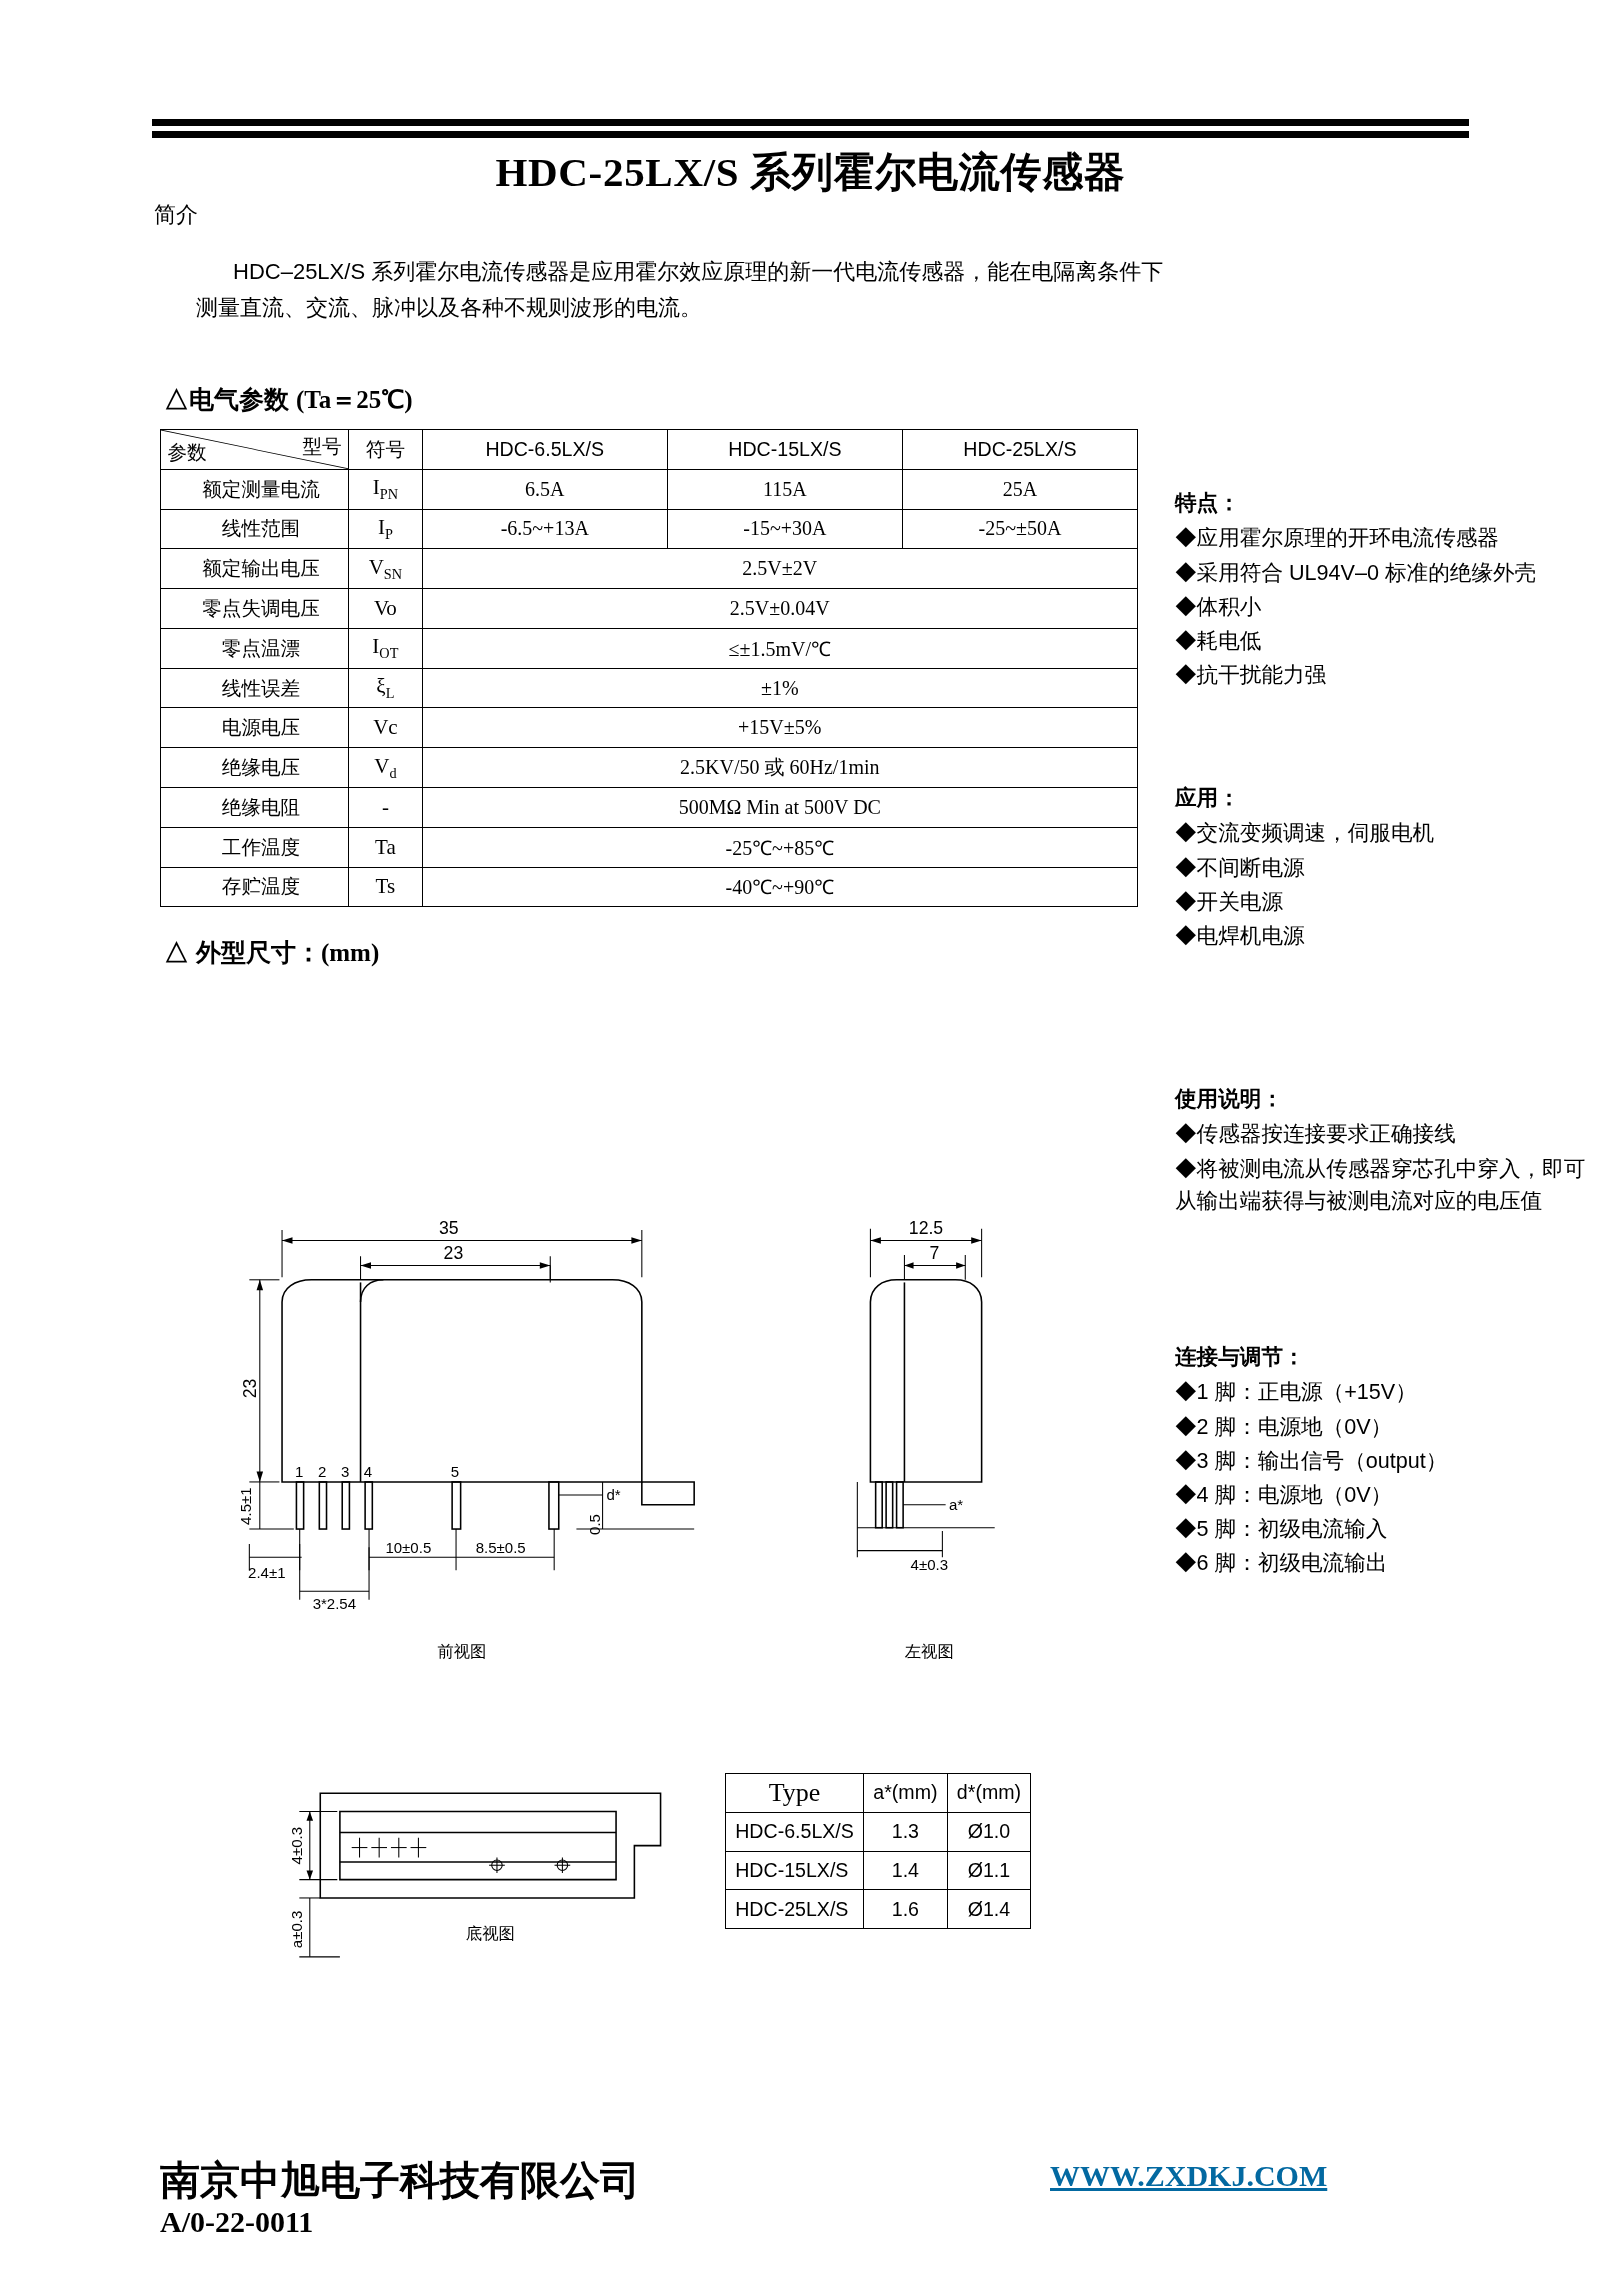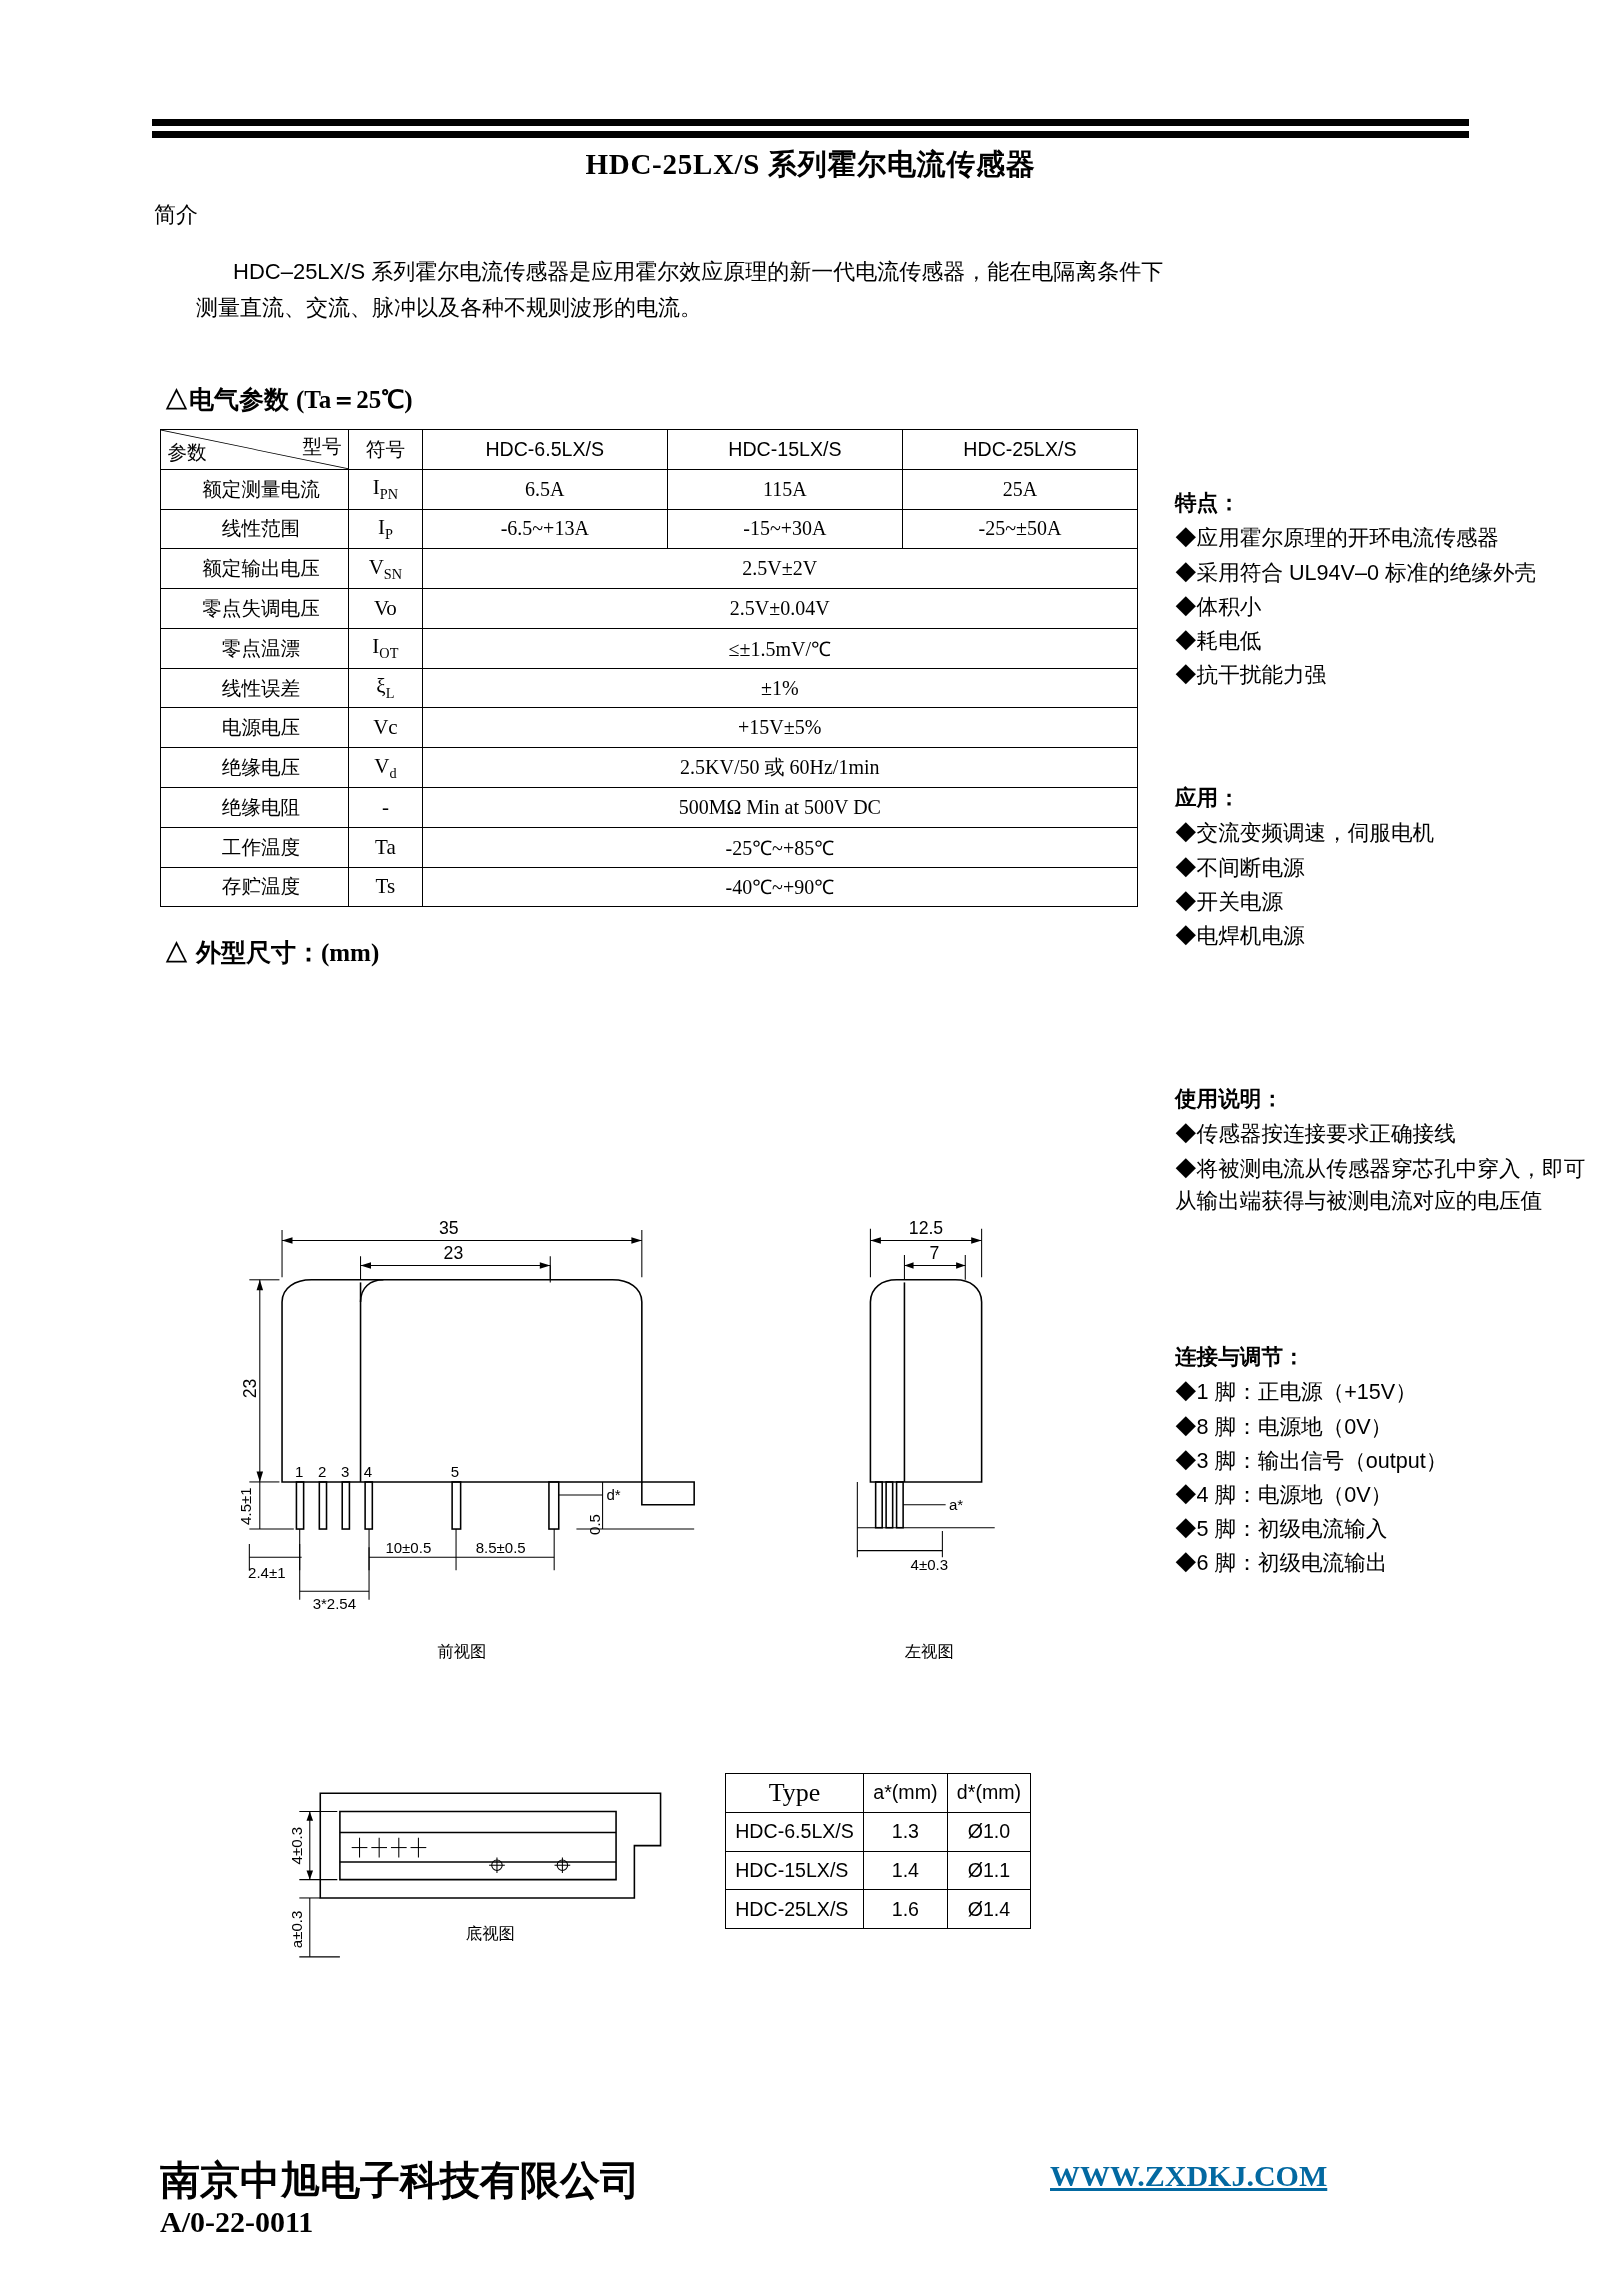--- a/index.html
+++ b/index.html
@@ -13,21 +13,21 @@
   }
   .page { position:absolute; left:0; top:0; width:1623px; height:2295px; }
 
   
   .rule-top { position:absolute; left:152px; top:119px; width:1317px; height:6.5px; background:#000; }
   .rule-top2 { position:absolute; left:152px; top:131px; width:1317px; height:6.5px; background:#000; }
 
   .doc-title {
     position:absolute; left:152px; top:145px; width:1317px;
     text-align:center;
-    font-size:29px; font-weight:bold;
+    font-size:41px; font-weight:bold;
     font-family:"Liberation Serif", serif;
     letter-spacing:0.7px;
   }
   .intro-label {
     position:absolute; left:154px; top:200px;
     font-size:22px;
     font-family:"Liberation Sans", sans-serif;
     text-align:right;
   }
   .intro-body {
@@ -247,21 +247,21 @@
     <div class="h">应用：</div>
     <div class="li">◆交流变频调速，伺服电机</div>
     <div class="li">◆不间断电源</div>
     <div class="li">◆开关电源</div>
     <div class="li">◆电焊机电源</div>
   </div>
 
   <div class="rcol" id="conn">
     <div class="h">连接与调节：</div>
     <div class="li">◆1 脚：正电源（+15V）</div>
-    <div class="li">◆8 脚：电源地（0V）</div>
+    <div class="li">◆2 脚：电源地（0V）</div>
     <div class="li">◆3 脚：输出信号（output）</div>
     <div class="li">◆4 脚：电源地（0V）</div>
     <div class="li">◆5 脚：初级电流输入</div>
     <div class="li">◆6 脚：初级电流输出</div>
   </div>
 
   <svg class="draw" style="left:236px; top:1217px;" width="550" height="471" viewBox="0 0 840 720">
 
     <path class="ln" d="M70,130 L70,405 L620,405 L620,130 C620,108 600,96 575,96 L115,96 C90,96 70,108 70,130 Z"></path>
 

